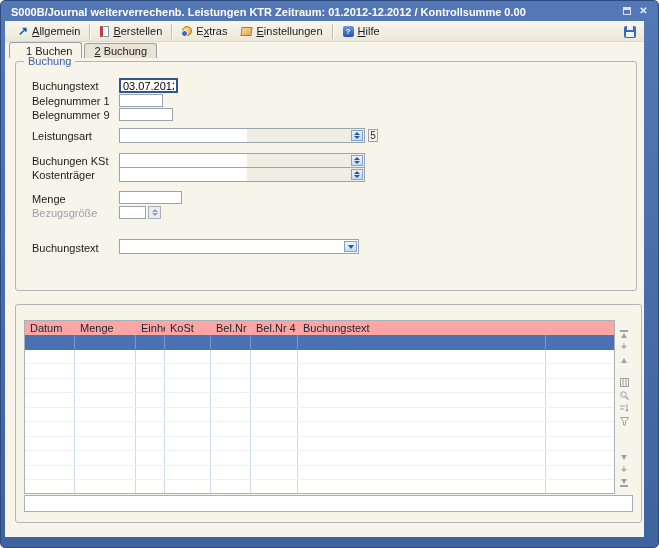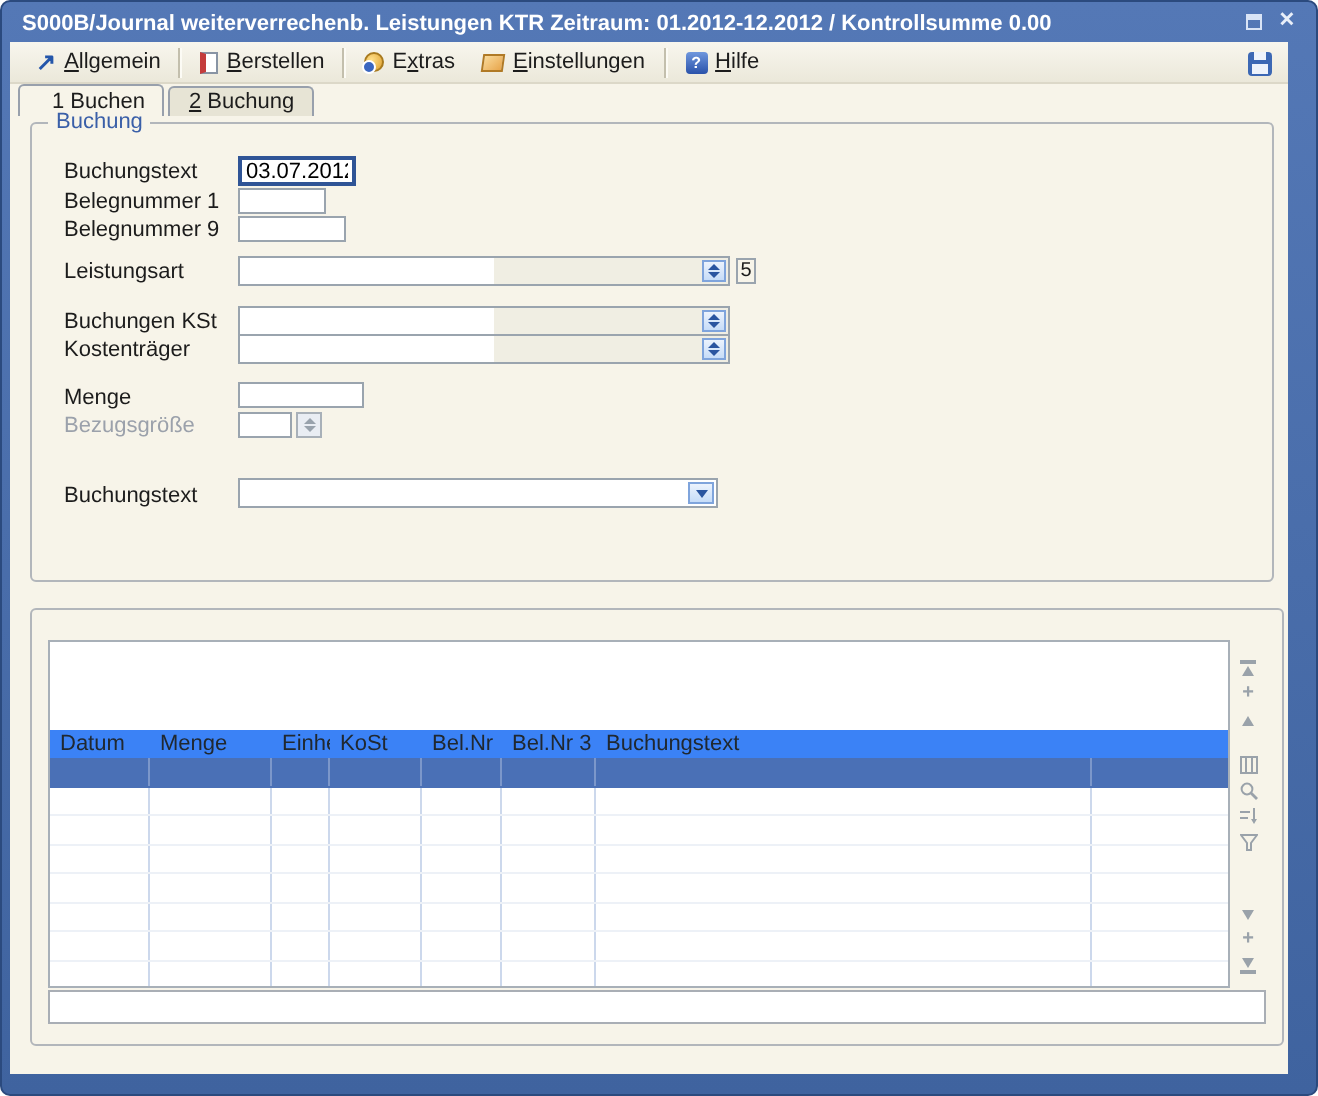--- a/index.html
+++ b/index.html
@@ -61,21 +61,21 @@
   .spin-dis { position:absolute; left:132px; width:13px; height:13px; background:#e9edf3; border:1px solid #a8b0b8; display:flex; flex-direction:column; align-items:center; justify-content:center; gap:1px; }
   .spin-dis .arr-up { border-bottom-color:#98a2ac; }
   .spin-dis .arr-dn { border-top-color:#98a2ac; }
   .badge5 { position:absolute; left:352px; width:10px; height:13px; border:1px solid #9aa4ae; background:#f7f4e9; text-align:center; line-height:12px; font-size:10px; }
   .ddbtn { position:absolute; right:1px; top:1px; bottom:1px; width:13px; background:linear-gradient(#ecf3fd,#c6dcf8); border:1px solid #7fa4dc; display:flex; align-items:center; justify-content:center; }
   .ddbtn .arr-dn { border-left-width:3px; border-right-width:3px; border-top-width:4px; }
 
   
   .tablewrap { position:absolute; left:8px; top:15px; width:591px; height:174px; border:1px solid #a8b0b8; background:#fff; overflow:hidden; }
   .thead, .trow { display:grid; grid-template-columns:50px 61px 29px 46px 40px 47px 248px 70px; }
-  .thead { height:14px; background:#3b82f6;margin-top:44px; }
+  .thead { height:14px; background:#fca5a5; }
   .thcell { font-size:11px; line-height:14px; padding-left:5px; white-space:nowrap; overflow:hidden; color:#202830; }
   .trow { height:14.5px; border-bottom:1px solid #edf1f7; }
   .tcell { border-right:1px solid #ccd8ec; }
   .tcell:last-child { border-right:none; }
   .trow.selected { background:#4a70b6; border-bottom:1px solid #4a70b6; }
   .trow.selected .tcell { border-right:1px solid rgba(255,255,255,0.28); }
 
   
   .navstrip { position:absolute; left:601px; top:20px; width:14px; height:165px; }
   .nv { position:absolute; left:2px; width:10px; height:10px; display:flex; align-items:center; justify-content:center; flex-direction:column; }
@@ -199,21 +199,21 @@
 
     <div class="group g-uebersicht">
 
       <div class="tablewrap">
         <div class="thead">
           <div class="thcell">Datum</div>
           <div class="thcell">Menge</div>
           <div class="thcell">Einheit</div>
           <div class="thcell">KoSt</div>
           <div class="thcell">Bel.Nr</div>
-          <div class="thcell">Bel.Nr 3</div>
+          <div class="thcell">Bel.Nr 4</div>
           <div class="thcell">Buchungstext</div>
           <div class="thcell"></div>
         </div>
         <div id="tbody">
             <div class="trow selected">
               <div class="tcell"></div>
               <div class="tcell"></div>
               <div class="tcell"></div>
               <div class="tcell"></div>
               <div class="tcell"></div>

